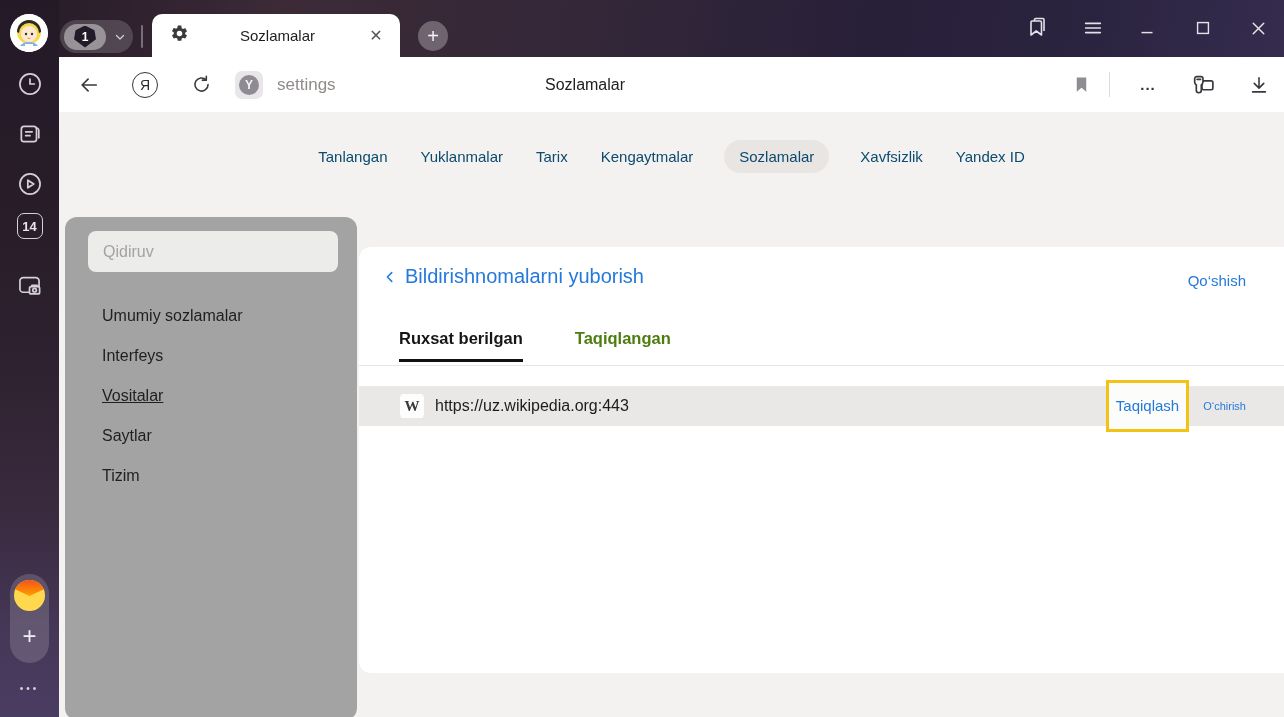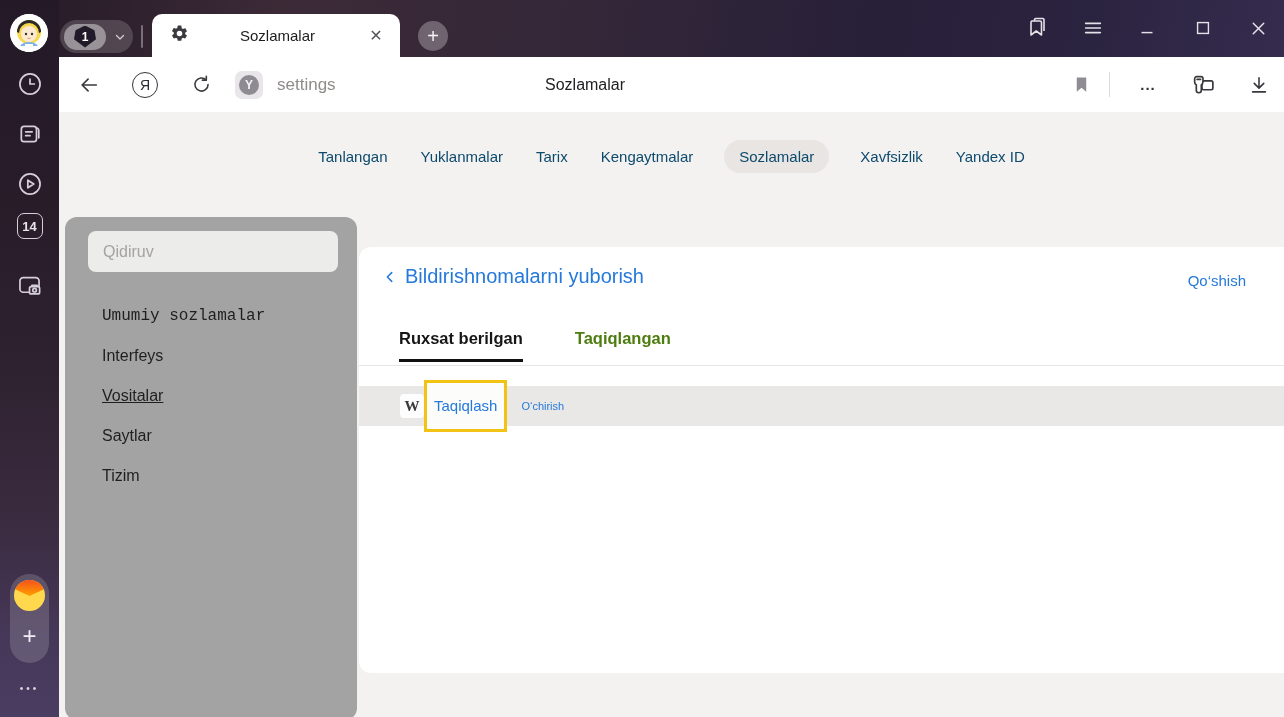--- a/index.html
+++ b/index.html
@@ -268,21 +268,21 @@
       <span class="navtab">Yuklanmalar</span>
       <span class="navtab">Tarix</span>
       <span class="navtab">Kengaytmalar</span>
       <span class="navtab active">Sozlamalar</span>
       <span class="navtab">Xavfsizlik</span>
       <span class="navtab">Yandex ID</span>
     </div>
 
     <div class="left-panel">
       <input class="search-box" type="text" placeholder="Qidiruv" style="">
-      <div class="snav-item" style="top:90px;font-family:Liberation Mono, monospace;">Umumiy sozlamalar</div>
+      <div class="snav-item" style="top:90px;">Umumiy sozlamalar</div>
       <div class="snav-item" style="top:130px;">Interfeys</div>
       <div class="snav-item" style="top:170px;text-decoration:underline;">Vositalar</div>
       <div class="snav-item" style="top:210px;">Saytlar</div>
       <div class="snav-item" style="top:250px;">Tizim</div>
     </div>
 
     <div class="main-panel">
       <div class="mp-head">
         <span class="back-chev">
           <svg width="14" height="18" viewBox="0 0 24 24" fill="none" stroke="currentColor" stroke-width="2.6">
@@ -294,19 +294,20 @@
       <span class="add-link">Qo‘shish</span>
 
       <div class="mp-tabs">
         <span class="mp-tab current">Ruxsat berilgan</span>
         <span class="mp-tab alt">Taqiqlangan</span>
       </div>
       <div class="mp-divider"></div>
 
       <div class="site-row">
         <span class="site-fav">W</span>
+        <span class="site-url">https://uz.wikipedia.org:443</span>
         <span class="ban-box"><span class="ban-link">Taqiqlash</span></span>
         <span class="remove-link">O‘chirish</span>
       </div>
     </div>
   </div>
 
 </div>
 
 </body></html>

